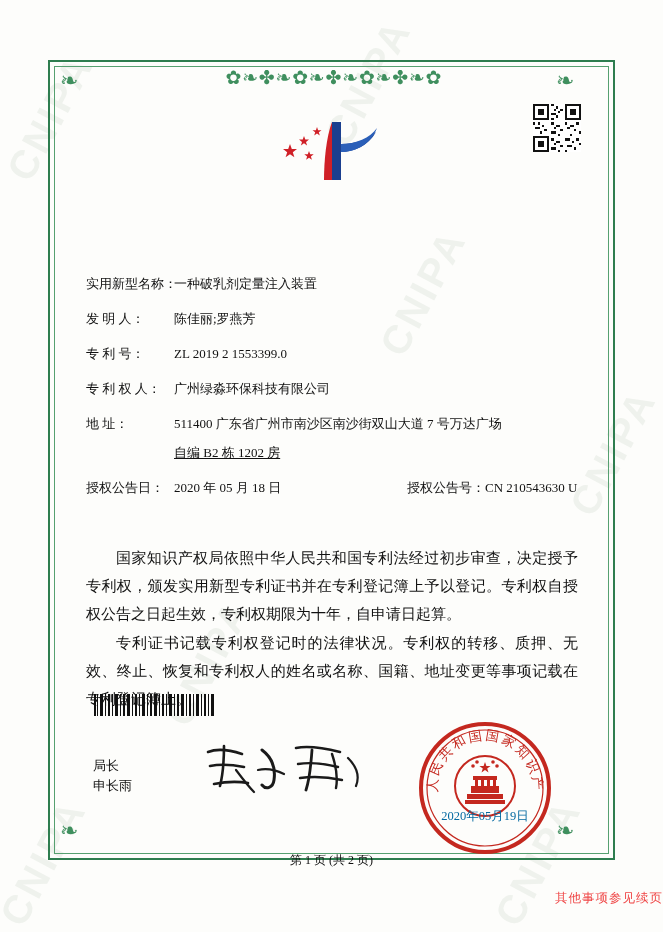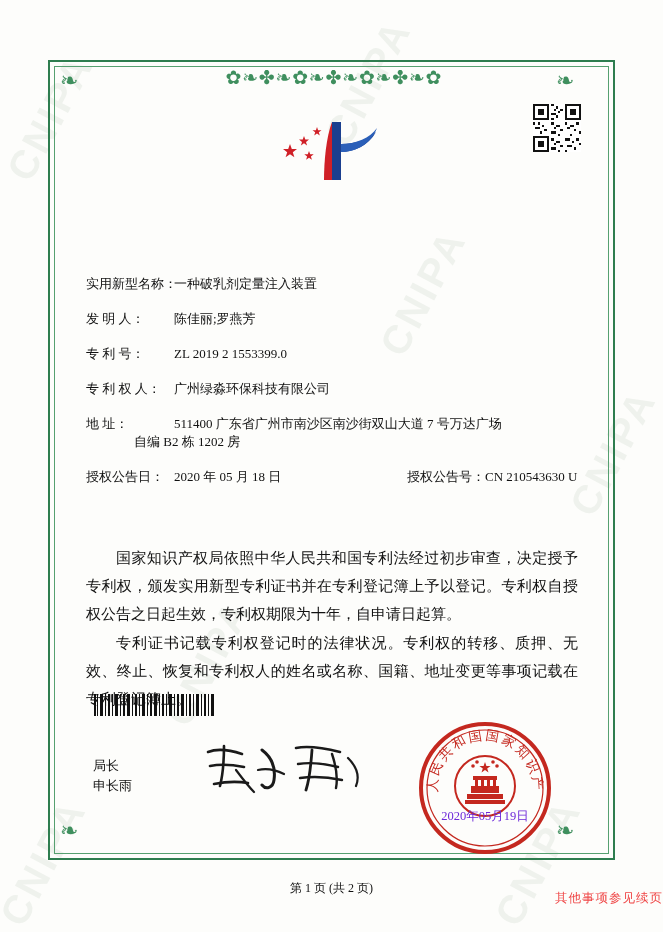--- a/index.html
+++ b/index.html
@@ -138,24 +138,25 @@
     flex: 0 0 88px;
     white-space: nowrap;
     letter-spacing: 0px;
   }
   .fvalue {
     flex: 1;
   }
   .fvalue.mono {
     font-family: "Liberation Serif", serif;
   }
-  .frow.tight { margin-bottom: 0; }
+  .frow.tight { margin-bottom: 11px; }
   .cont-line {
-    margin-left: 48px;
+    margin-left: 88px;
     margin-bottom: 17px;
+    text-decoration: underline;
   }
   .frow.two-col .fvalue { flex: 0 0 215px; }
   .second-label {
     flex: 0 0 96px;
     white-space: nowrap;
     text-align: right;
   }
   .second-value { flex: 1; }
 
   
@@ -182,21 +183,21 @@
     position: absolute;
     left: 415px; top: 718px;
     width: 140px; height: 140px;
   }
   .seal-date {
     position: absolute;
     left: 421px; top: 808px;
     width: 128px;
     text-align: center;
     font-size: 12.5px;
-    color: #6d28d9;
+    color: #0369a1;
     letter-spacing: 0px;
   }
 
   
   .director {
     position: absolute;
     left: 93px; top: 756px;
     font-size: 13px;
     line-height: 1.55;
     color: #111;
@@ -208,21 +209,20 @@
     width: 170px; height: 56px;
   }
 
   
   .page-num {
     position: absolute;
     left: 0; right: 0; top: 852px;
     text-align: center;
     font-size: 12px;
     color: #111;
-    margin-top: 28px;
   }
   .bottom-note {
     position: absolute;
     left: 0; right: 0; top: 890px;
     text-align: right;
     font-size: 12.5px;
     color: #ef4444;
     letter-spacing: 1px;
   }
 </style>

